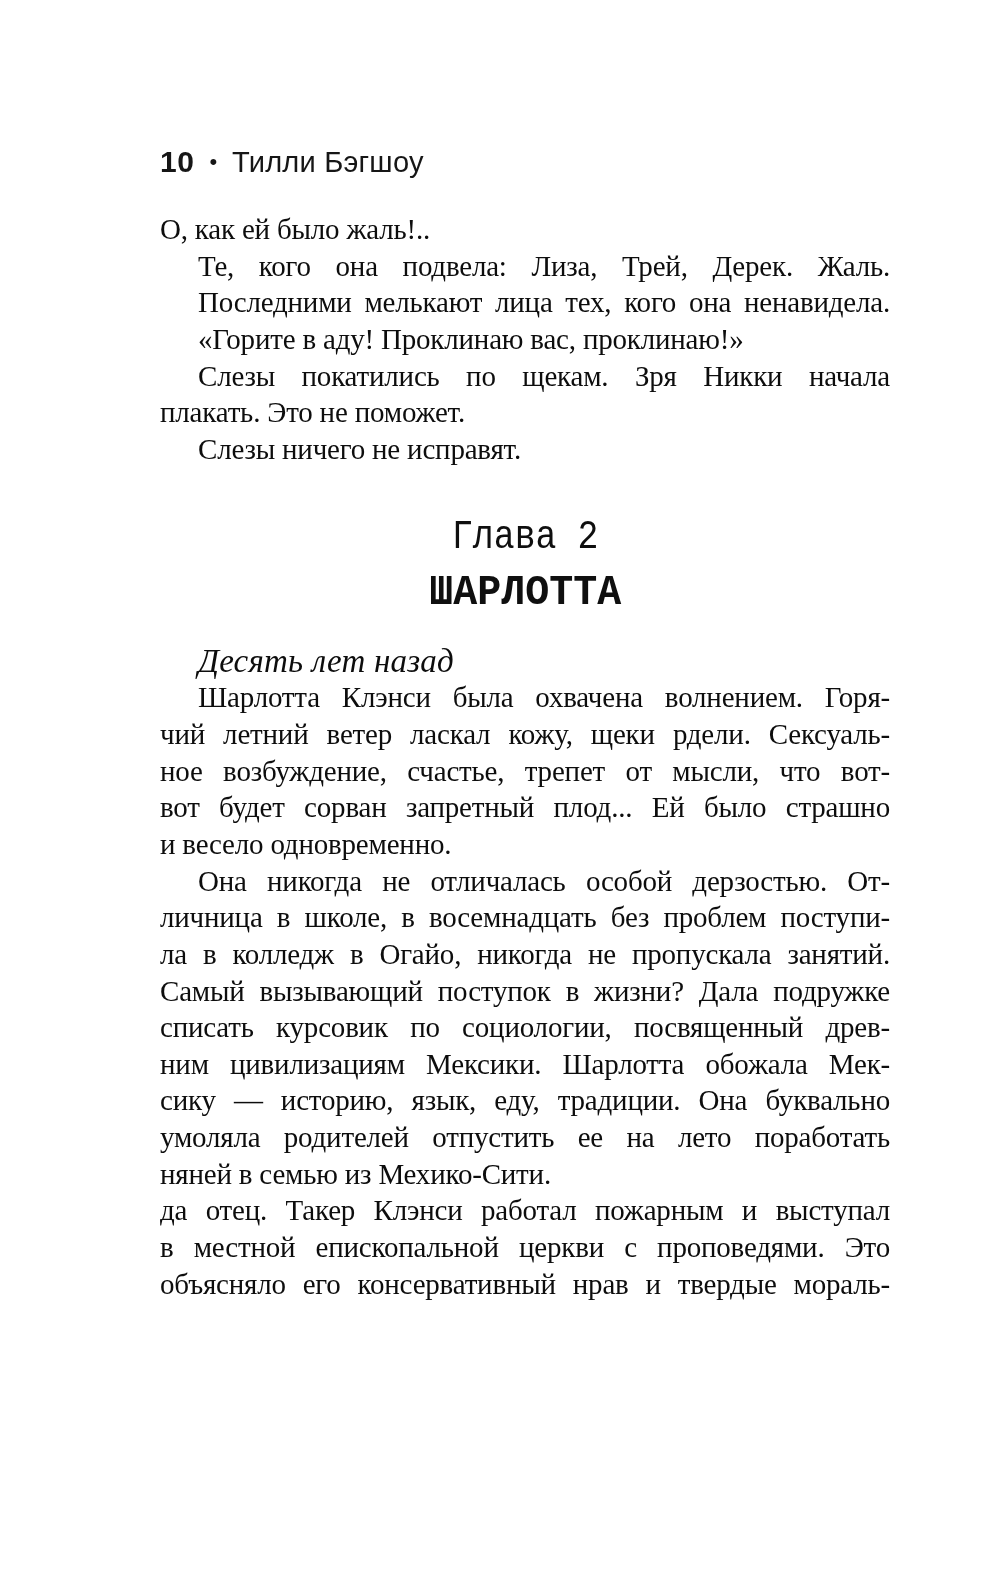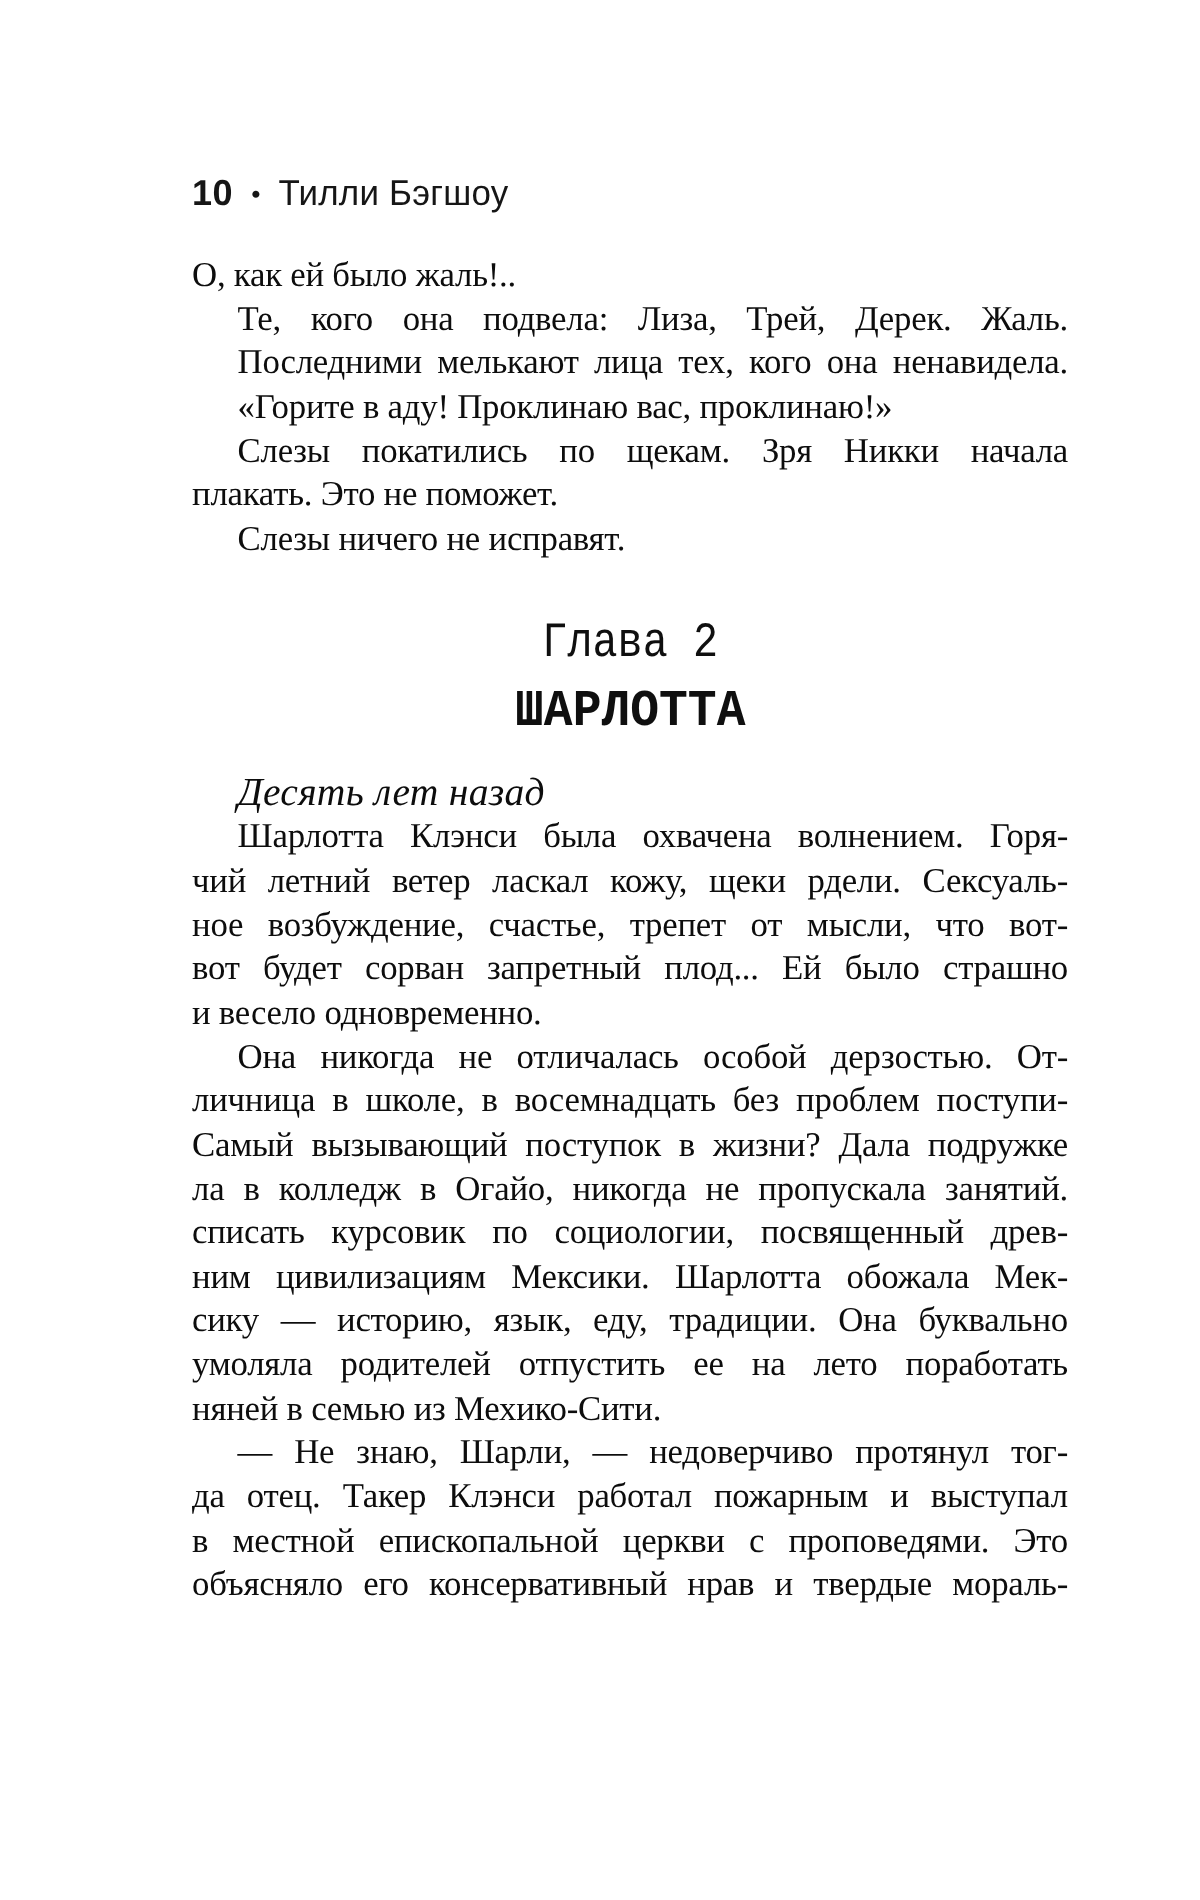--- a/index.html
+++ b/index.html
@@ -148,29 +148,28 @@
       <div class="para">
         <div class="line indent j">Шарлотта Клэнси была охвачена волнением. Горя-</div>
         <div class="line j">чий летний ветер ласкал кожу, щеки рдели. Сексуаль-</div>
         <div class="line j">ное возбуждение, счастье, трепет от мысли, что вот-</div>
         <div class="line j">вот будет сорван запретный плод... Ей было страшно</div>
         <div class="line">и весело одновременно.</div>
       </div>
       <div class="para">
         <div class="line indent j">Она никогда не отличалась особой дерзостью. От-</div>
         <div class="line j">личница в школе, в восемнадцать без проблем поступи-</div>
+        <div class="line j">ла в колледж в Огайо, никогда не пропускала занятий.</div>
         <div class="line j">Самый вызывающий поступок в жизни? Дала подружке</div>
-        <div class="line j">ла в колледж в Огайо, никогда не пропускала занятий.</div>
         <div class="line j">списать курсовик по социологии, посвященный древ-</div>
         <div class="line j">ним цивилизациям Мексики. Шарлотта обожала Мек-</div>
         <div class="line j">сику — историю, язык, еду, традиции. Она буквально</div>
         <div class="line j">умоляла родителей отпустить ее на лето поработать</div>
         <div class="line">няней в семью из Мехико-Сити.</div>
       </div>
       <div class="para">
-        <div class="line indent j">— Не знаю, Шарли, — недоверчиво протянул тог-</div>
         <div class="line j">да отец. Такер Клэнси работал пожарным и выступал</div>
         <div class="line j">в местной епископальной церкви с проповедями. Это</div>
         <div class="line j">объясняло его консервативный нрав и твердые мораль-</div>
       </div>
     </div>
 
 </div>
 
 </body></html>

